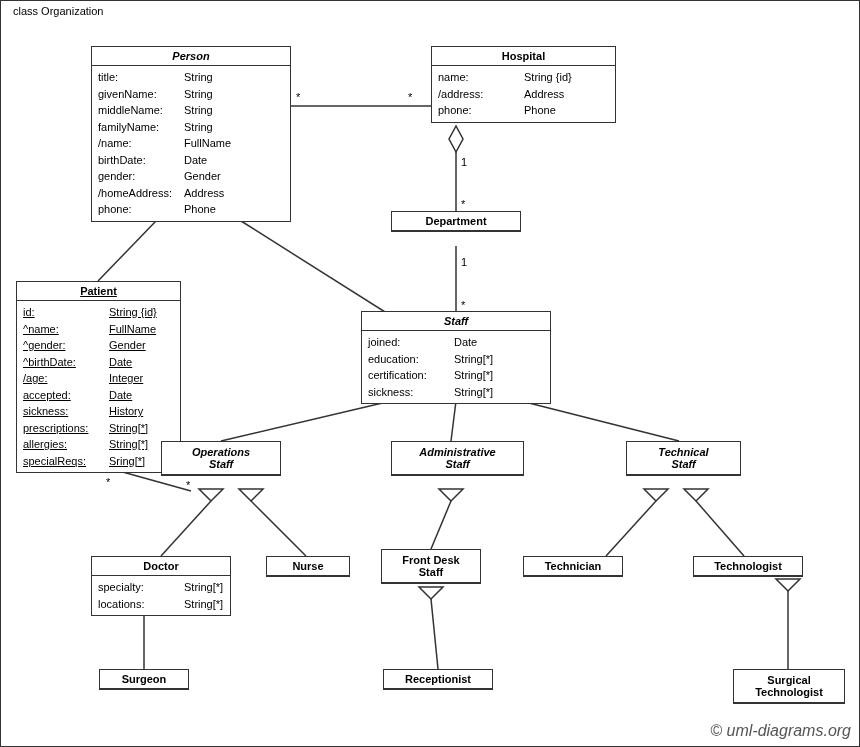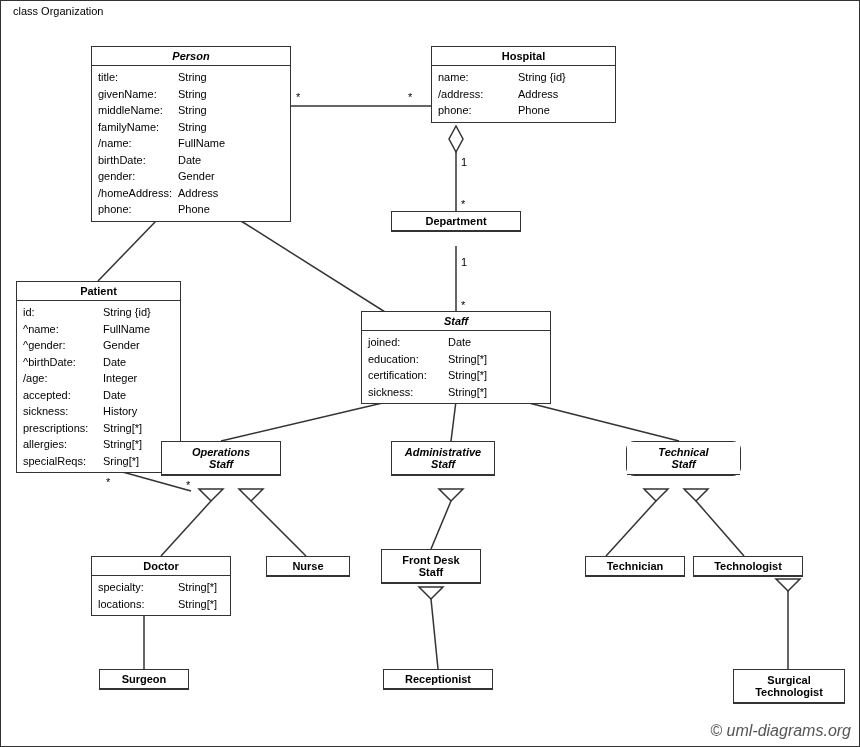--- a/index.html
+++ b/index.html
@@ -42,20 +42,21 @@
     }
     .uml-class-header.non-italic {
       font-style: normal;
     }
     .uml-class-body {
       padding: 3px 6px;
       font-style: normal;
     }
     .attr-row {
       display: flex;
+      gap: 6px;
       line-height: 1.5;
     }
     .attr-name { min-width: 80px; }
     .attr-type {}
     svg.connections {
       position: absolute;
       top: 0; left: 0;
       width: 860px;
       height: 747px;
       pointer-events: none;
@@ -189,21 +190,21 @@
           <span class="attr-name">/address:</span>
           <span class="attr-type">Address</span>
         </div>
       <div class="attr-row">
           <span class="attr-name">phone:</span>
           <span class="attr-type">Phone</span>
         </div>
     </div>
   </div>
 
-  <div class="uml-class" style="left:15px; top:280px; width:165px;">
+  <div class="uml-class" style="left:15px; top:280px; width:165px;text-decoration:underline;">
     <div class="uml-class-header non-italic">Patient</div>
     <div class="uml-class-body">
       <div class="attr-row">
           <span class="attr-name">id:</span>
           <span class="attr-type">String {id}</span>
         </div>
       <div class="attr-row">
           <span class="attr-name">^name:</span>
           <span class="attr-type">FullName</span>
         </div>
@@ -265,25 +266,25 @@
           <span class="attr-name">sickness:</span>
           <span class="attr-type">String[*]</span>
         </div>
     </div>
   </div>
 
   <div class="uml-class" style="left:160px; top:440px; width:120px; text-align:center;">
     <div class="uml-class-header" style="font-style:italic; font-weight:bold; padding:4px 6px;">Operations<br>Staff</div>
   </div>
 
-  <div class="uml-class" style="left:390px; top:440px; width:104px; text-align:center;">
+  <div class="uml-class" style="left:390px; top:440px; width:133px; text-align:center;">
     <div class="uml-class-header" style="font-style:italic; font-weight:bold; padding:4px 6px;">Administrative<br>Staff</div>
   </div>
 
-  <div class="uml-class" style="left:625px; top:440px; width:115px; text-align:center;border-radius:8px;">
+  <div class="uml-class" style="left:625px; top:440px; width:115px; text-align:center;">
     <div class="uml-class-header" style="font-style:italic; font-weight:bold; padding:4px 6px;">Technical<br>Staff</div>
   </div>
 
   <div class="uml-class" style="left:90px; top:555px; width:140px;">
     <div class="uml-class-header non-italic">Doctor</div>
     <div class="uml-class-body">
       <div class="attr-row">
           <span class="attr-name">specialty:</span>
           <span class="attr-type">String[*]</span>
         </div>
@@ -295,21 +296,21 @@
   </div>
 
   <div class="uml-class" style="left:265px; top:555px; width:84px;">
     <div class="uml-class-header non-italic">Nurse</div>
   </div>
 
   <div class="uml-class" style="left:380px; top:548px; width:100px; text-align:center;">
     <div class="uml-class-header non-italic" style="padding:4px 6px;">Front Desk<br>Staff</div>
   </div>
 
-  <div class="uml-class" style="left:584px; top:555px; width:100px;">
+  <div class="uml-class" style="left:522px; top:555px; width:100px;">
     <div class="uml-class-header non-italic">Technician</div>
   </div>
 
   <div class="uml-class" style="left:692px; top:555px; width:110px;">
     <div class="uml-class-header non-italic">Technologist</div>
   </div>
 
   <div class="uml-class" style="left:98px; top:668px; width:90px;">
     <div class="uml-class-header non-italic">Surgeon</div>
   </div>

